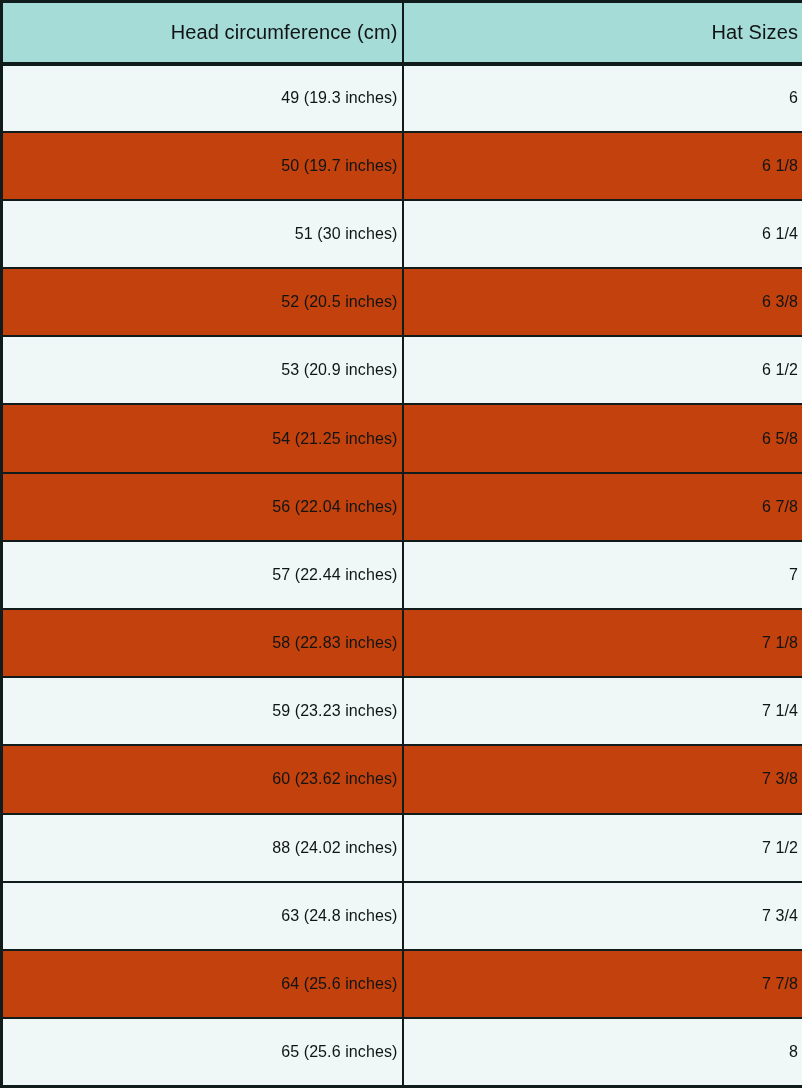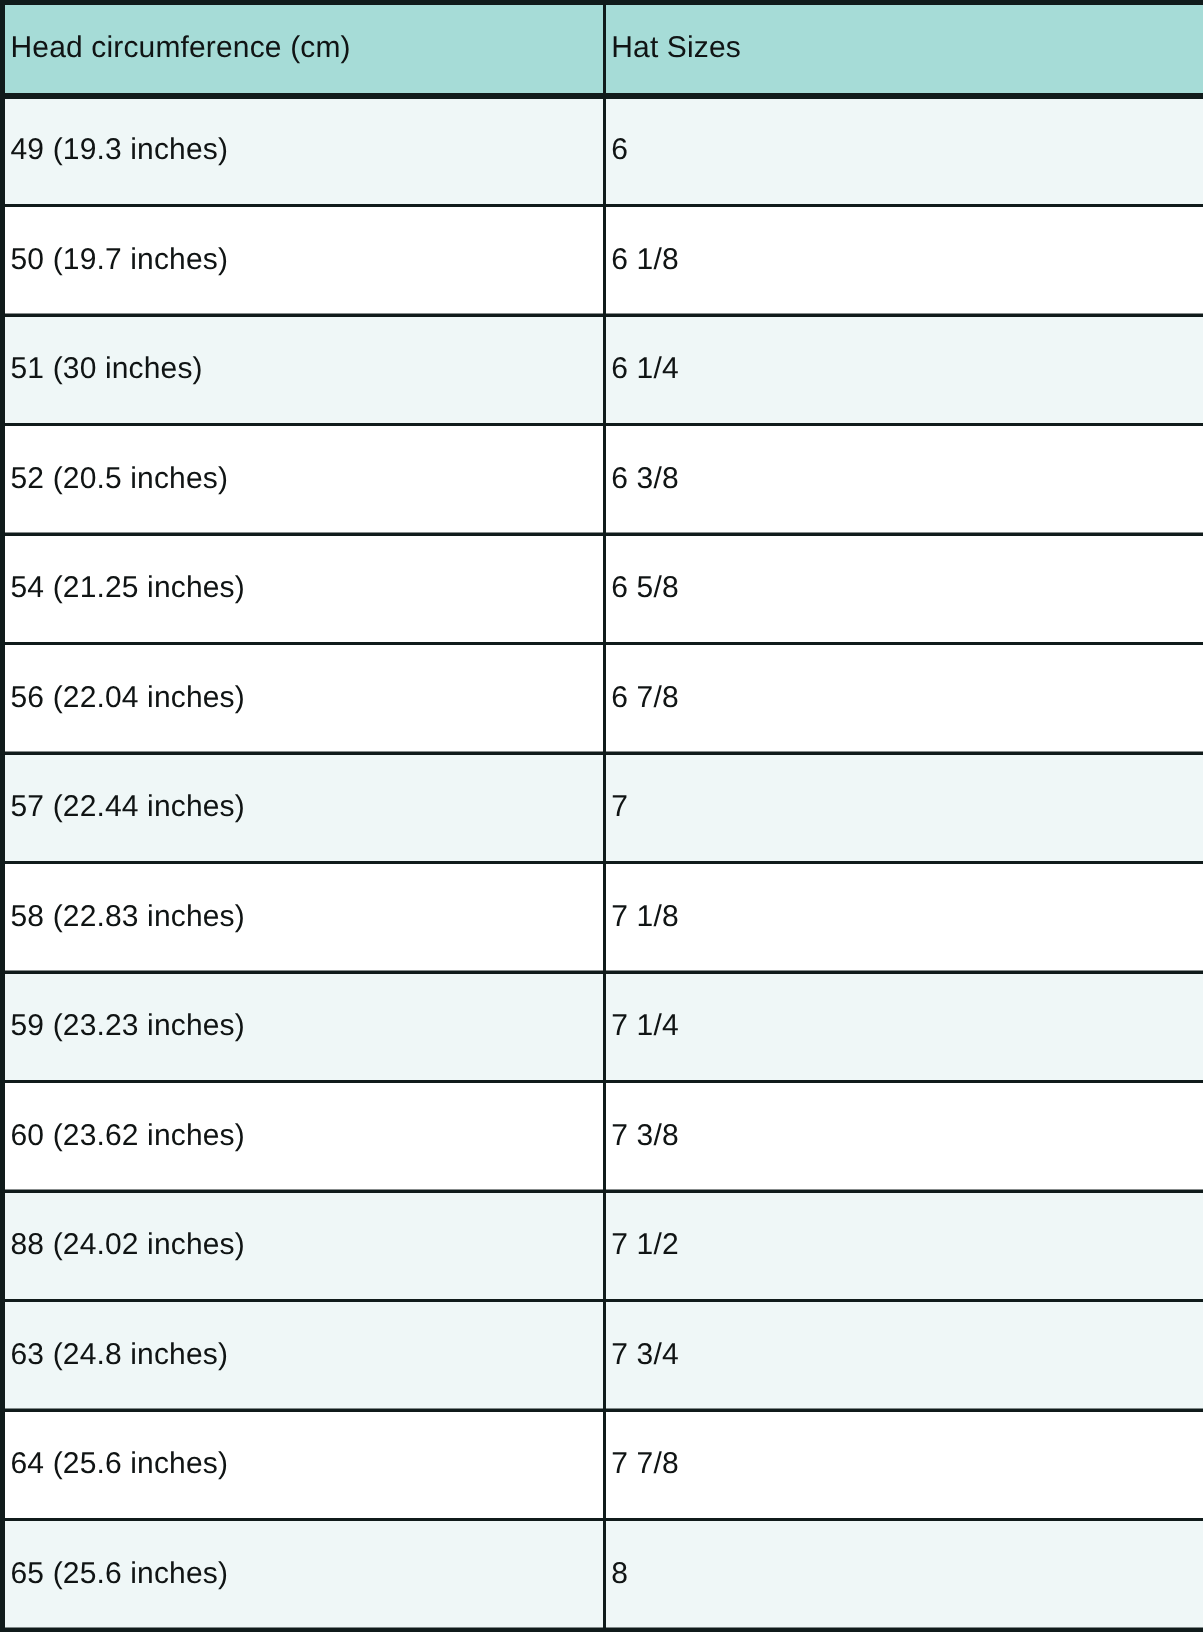--- a/index.html
+++ b/index.html
@@ -23,21 +23,21 @@
     table-layout: fixed;
     background: #101b1b;
   }
 
   #size-table col.col-left  { width: 401px; }
   #size-table col.col-right { width: 401px; }
 
   #size-table th,
   #size-table td {
     box-sizing: border-box;
-    text-align: left;
+    text-align: right;
     vertical-align: middle;
     color: #101414;
     border-left: 2px solid #101b1b;
     border-right: 2px solid #101b1b;
     border-top: 2px solid #101b1b;
     border-bottom: 2px solid #101b1b;
     padding: 0 4px;
     font-weight: 400;
     letter-spacing: 0.1px;
     white-space: nowrap;
@@ -49,24 +49,24 @@
     height: 62px;
     background: #a6dcd7;
     font-size: 20px;
     border-top-width: 3px;
     border-bottom-width: 4px;
   }
 
   
   #size-table tbody td {
     height: 60.5px;
-    font-size: 20px;
+    font-size: 16px;
   }
   #size-table tbody tr.row-light td { background: #eff7f7; }
-  #size-table tbody tr.row-tint  td { background: #ffffff; }
+  #size-table tbody tr.row-tint  td { background: #c2410c; }
 
   #size-table tbody tr:last-child td {
     border-bottom-width: 3px;
   }
 
   
   #size-table thead th:first-child,
   #size-table tbody td:first-child { border-left-width: 3px; }
   #size-table thead th:last-child,
   #size-table tbody td:last-child  { border-right-width: 3px; }
@@ -94,20 +94,24 @@
         <td>50 (19.7 inches)</td>
         <td>6 1/8</td>
       </tr>
       <tr class="row-light">
         <td>51 (30 inches)</td>
         <td>6 1/4</td>
       </tr>
       <tr class="row-tint">
         <td>52 (20.5 inches)</td>
         <td>6 3/8</td>
+      </tr>
+      <tr class="row-light">
+        <td>53 (20.9 inches)</td>
+        <td>6 1/2</td>
       </tr>
       <tr class="row-tint">
         <td>54 (21.25 inches)</td>
         <td>6 5/8</td>
       </tr>
       <tr class="row-tint">
         <td>56 (22.04 inches)</td>
         <td>6 7/8</td>
       </tr>
       <tr class="row-light">

